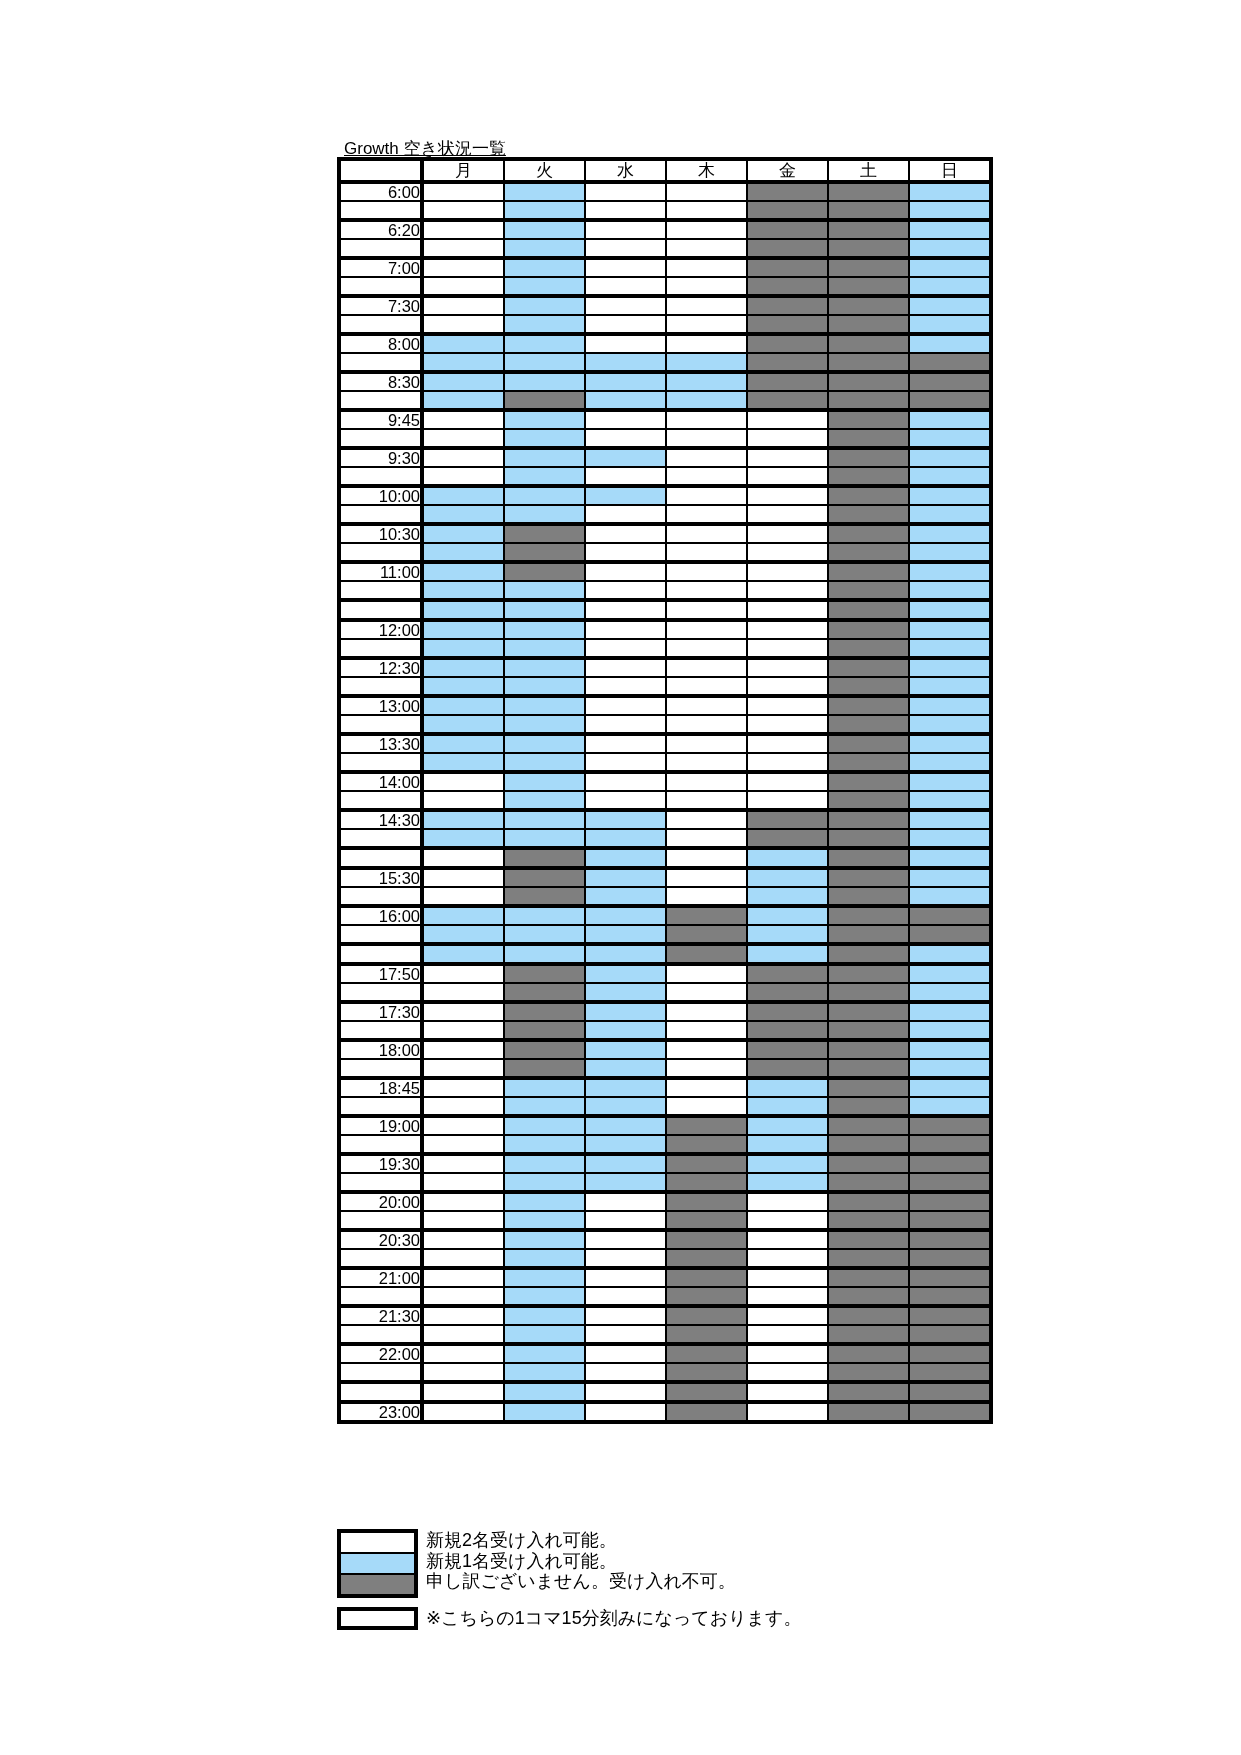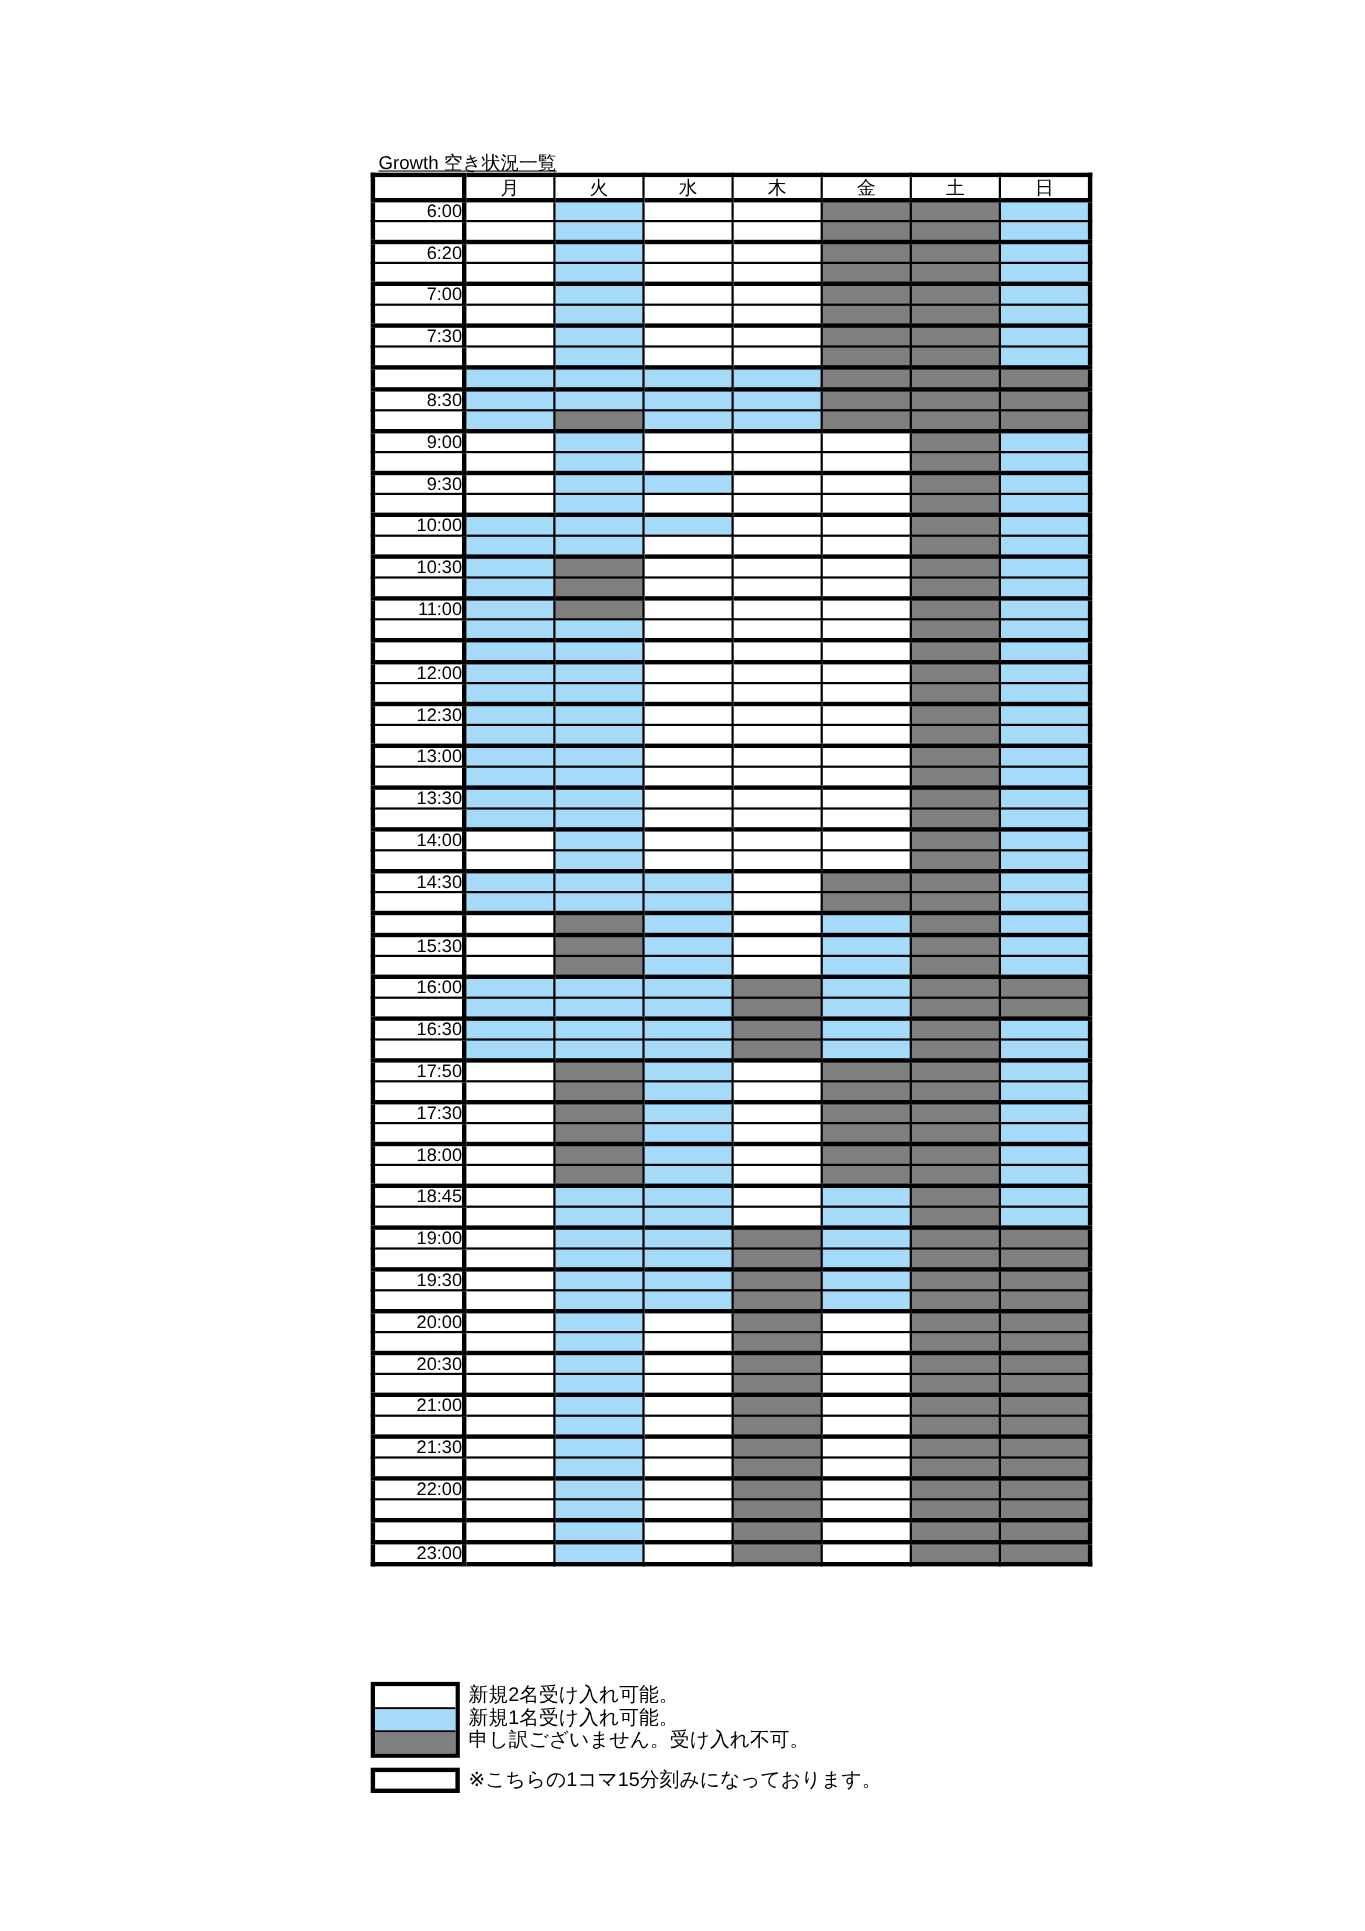--- a/index.html
+++ b/index.html
@@ -125,20 +125,30 @@
         <tr class="thick">
           <td class="time"></td>
           <td class="slot" style="background: rgb(255, 255, 255);"></td>
           <td class="slot" style="background: rgb(166, 218, 249);"></td>
           <td class="slot" style="background: rgb(255, 255, 255);"></td>
           <td class="slot" style="background: rgb(255, 255, 255);"></td>
           <td class="slot" style="background: rgb(127, 127, 127);"></td>
           <td class="slot" style="background: rgb(127, 127, 127);"></td>
           <td class="slot" style="background: rgb(166, 218, 249);"></td>
         </tr>
+        <tr class="thin">
+          <td class="time">8:00</td>
+          <td class="slot" style="background: rgb(166, 218, 249);"></td>
+          <td class="slot" style="background: rgb(166, 218, 249);"></td>
+          <td class="slot" style="background: rgb(255, 255, 255);"></td>
+          <td class="slot" style="background: rgb(255, 255, 255);"></td>
+          <td class="slot" style="background: rgb(127, 127, 127);"></td>
+          <td class="slot" style="background: rgb(127, 127, 127);"></td>
+          <td class="slot" style="background: rgb(166, 218, 249);"></td>
+        </tr>
         <tr class="thick">
           <td class="time"></td>
           <td class="slot" style="background: rgb(166, 218, 249);"></td>
           <td class="slot" style="background: rgb(166, 218, 249);"></td>
           <td class="slot" style="background: rgb(166, 218, 249);"></td>
           <td class="slot" style="background: rgb(166, 218, 249);"></td>
           <td class="slot" style="background: rgb(127, 127, 127);"></td>
           <td class="slot" style="background: rgb(127, 127, 127);"></td>
           <td class="slot" style="background: rgb(127, 127, 127);"></td>
         </tr>
@@ -156,21 +166,21 @@
           <td class="time"></td>
           <td class="slot" style="background: rgb(166, 218, 249);"></td>
           <td class="slot" style="background: rgb(127, 127, 127);"></td>
           <td class="slot" style="background: rgb(166, 218, 249);"></td>
           <td class="slot" style="background: rgb(166, 218, 249);"></td>
           <td class="slot" style="background: rgb(127, 127, 127);"></td>
           <td class="slot" style="background: rgb(127, 127, 127);"></td>
           <td class="slot" style="background: rgb(127, 127, 127);"></td>
         </tr>
         <tr class="thin">
-          <td class="time">9:00</td>
+          <td class="time">9:45</td>
           <td class="slot" style="background: rgb(255, 255, 255);"></td>
           <td class="slot" style="background: rgb(166, 218, 249);"></td>
           <td class="slot" style="background: rgb(255, 255, 255);"></td>
           <td class="slot" style="background: rgb(255, 255, 255);"></td>
           <td class="slot" style="background: rgb(255, 255, 255);"></td>
           <td class="slot" style="background: rgb(127, 127, 127);"></td>
           <td class="slot" style="background: rgb(166, 218, 249);"></td>
         </tr>
         <tr class="thick">
           <td class="time"></td>
@@ -434,30 +444,20 @@
         </tr>
         <tr class="thick">
           <td class="time"></td>
           <td class="slot" style="background: rgb(166, 218, 249);"></td>
           <td class="slot" style="background: rgb(166, 218, 249);"></td>
           <td class="slot" style="background: rgb(166, 218, 249);"></td>
           <td class="slot" style="background: rgb(127, 127, 127);"></td>
           <td class="slot" style="background: rgb(166, 218, 249);"></td>
           <td class="slot" style="background: rgb(127, 127, 127);"></td>
           <td class="slot" style="background: rgb(127, 127, 127);"></td>
-        </tr>
-        <tr class="thin">
-          <td class="time">16:30</td>
-          <td class="slot" style="background: rgb(166, 218, 249);"></td>
-          <td class="slot" style="background: rgb(166, 218, 249);"></td>
-          <td class="slot" style="background: rgb(166, 218, 249);"></td>
-          <td class="slot" style="background: rgb(127, 127, 127);"></td>
-          <td class="slot" style="background: rgb(166, 218, 249);"></td>
-          <td class="slot" style="background: rgb(127, 127, 127);"></td>
-          <td class="slot" style="background: rgb(166, 218, 249);"></td>
         </tr>
         <tr class="thick">
           <td class="time"></td>
           <td class="slot" style="background: rgb(166, 218, 249);"></td>
           <td class="slot" style="background: rgb(166, 218, 249);"></td>
           <td class="slot" style="background: rgb(166, 218, 249);"></td>
           <td class="slot" style="background: rgb(127, 127, 127);"></td>
           <td class="slot" style="background: rgb(166, 218, 249);"></td>
           <td class="slot" style="background: rgb(127, 127, 127);"></td>
           <td class="slot" style="background: rgb(166, 218, 249);"></td>

